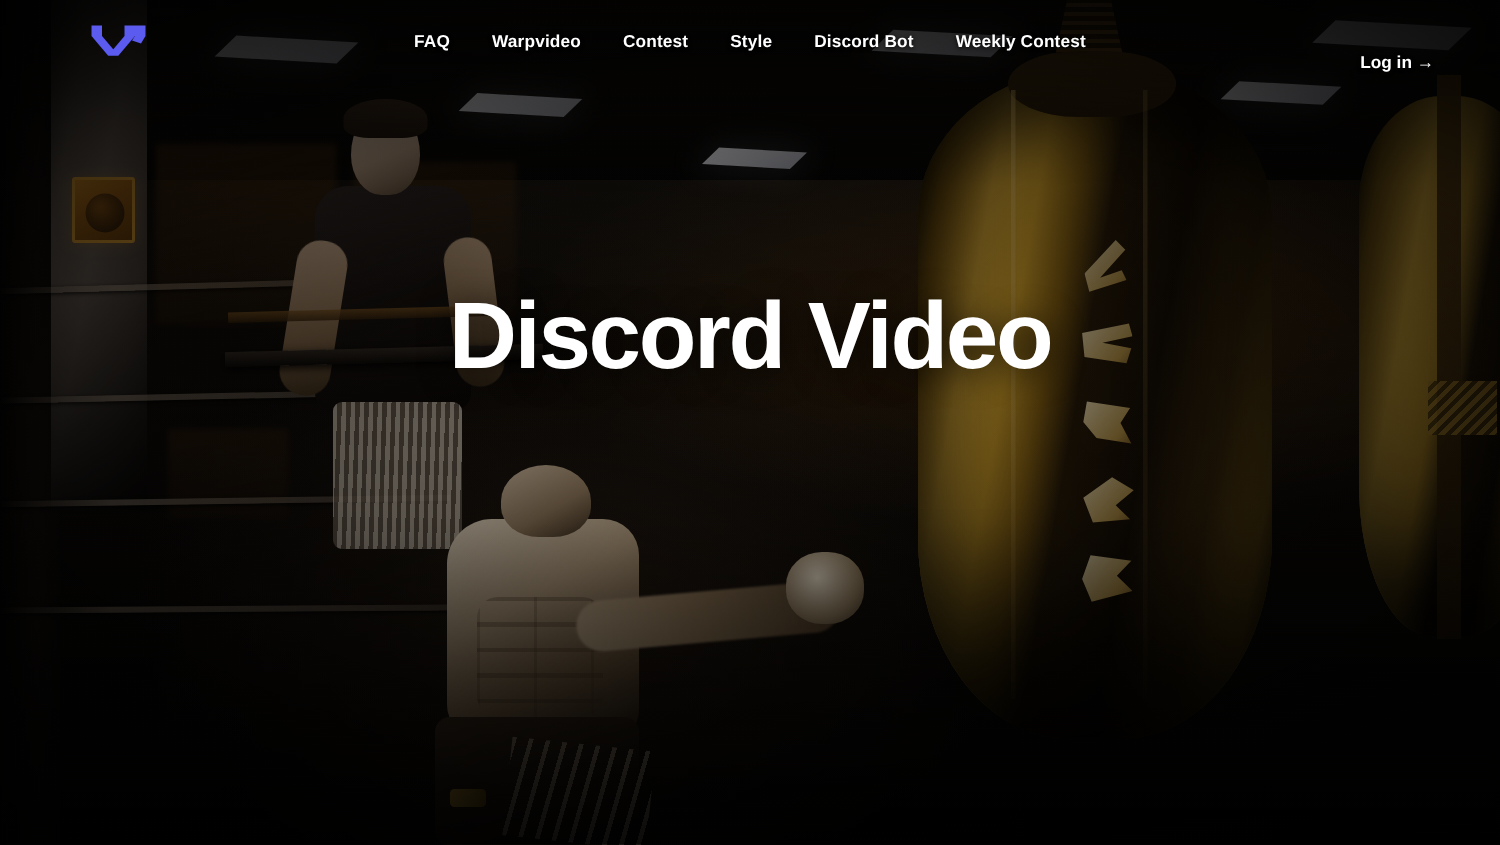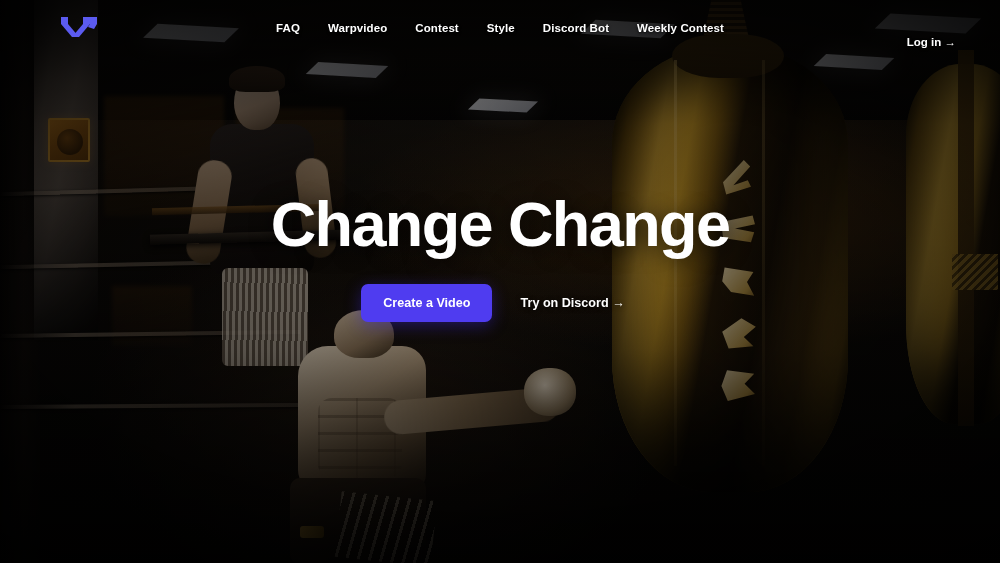--- a/index.html
+++ b/index.html
@@ -464,23 +464,19 @@
       <div class="nav-item">Style</div>
       <div class="nav-item">Discord Bot</div>
       <div class="nav-item">Weekly Contest</div>
     </nav>
 
     <div class="login">Log in →</div>
   </div>
 
   <div class="hero">
     <h1>
-      <span>Change Change</span><br>
+      <span>Discord Video</span><br>
     </h1>
 
 
-    <div class="cta">
-      <button class="btn-primary">Create a Video</button>
-      <button class="btn-secondary">Try on Discord →</button>
-    </div>
   </div>
 
 </div>
 
 </body></html>

